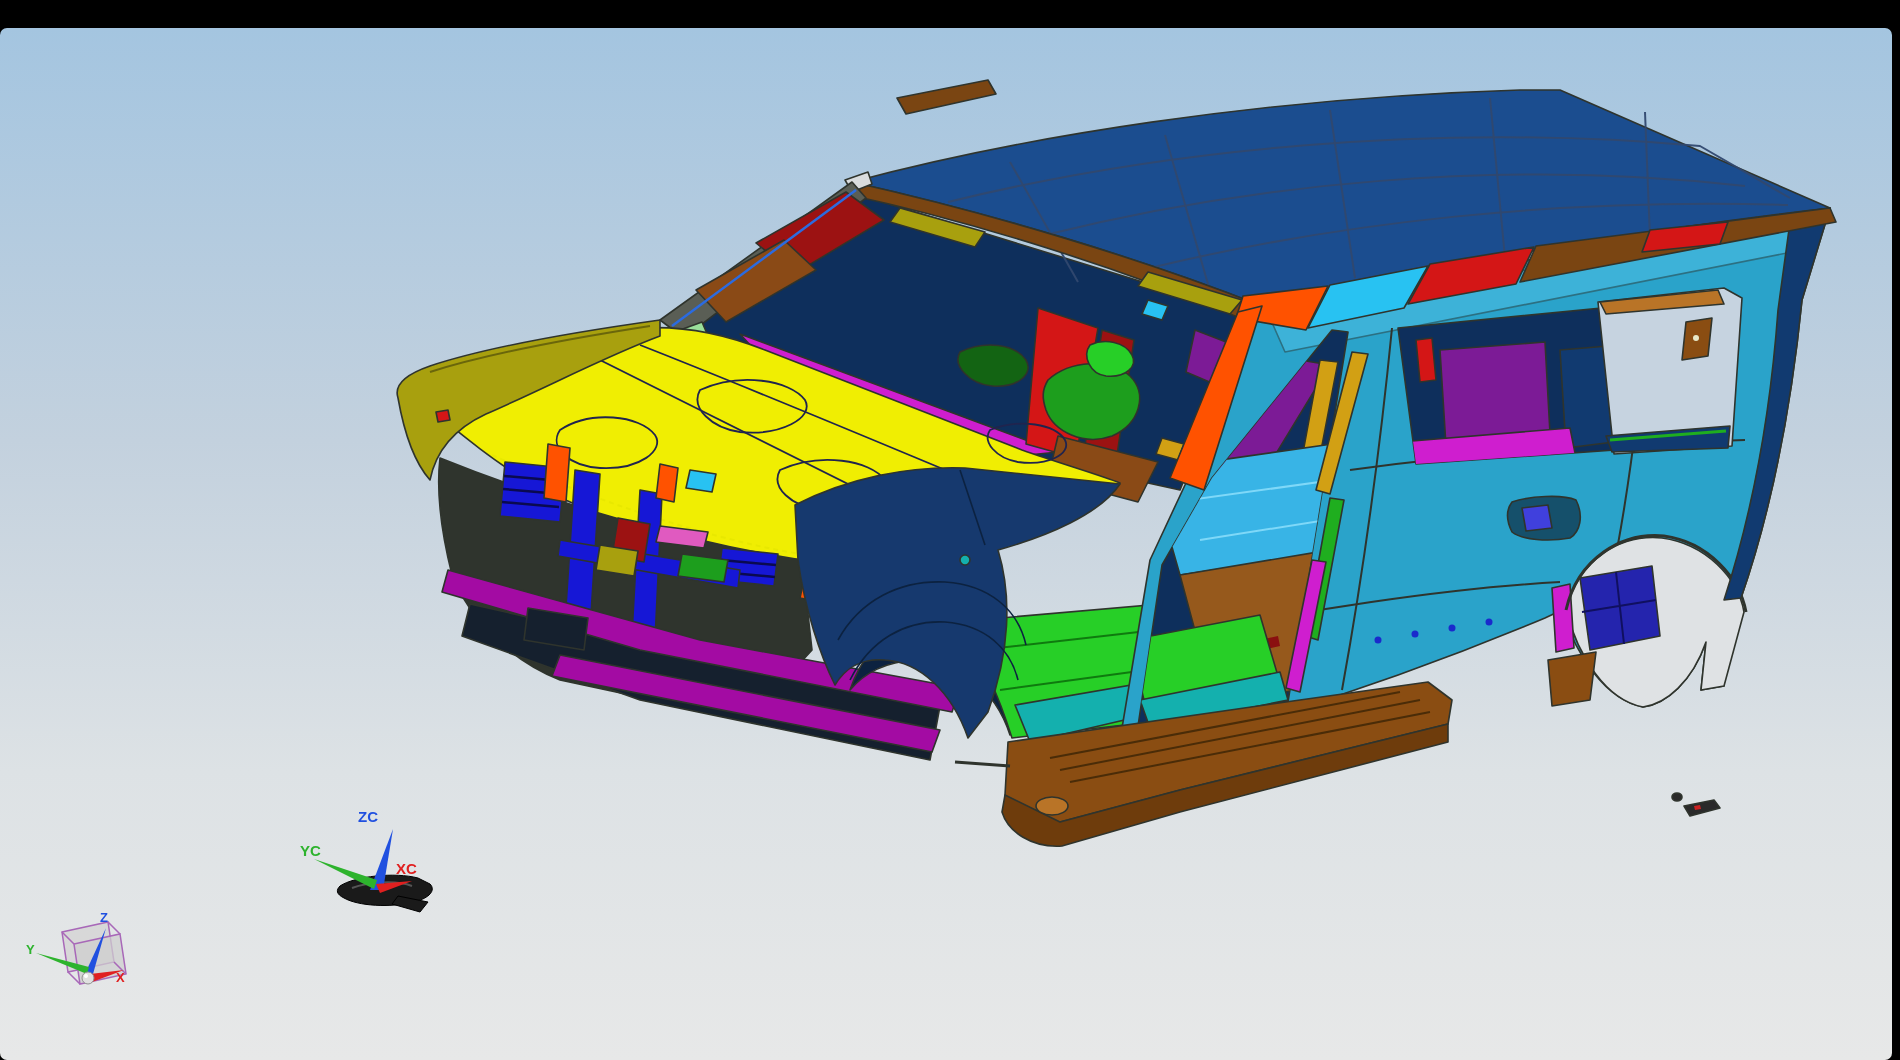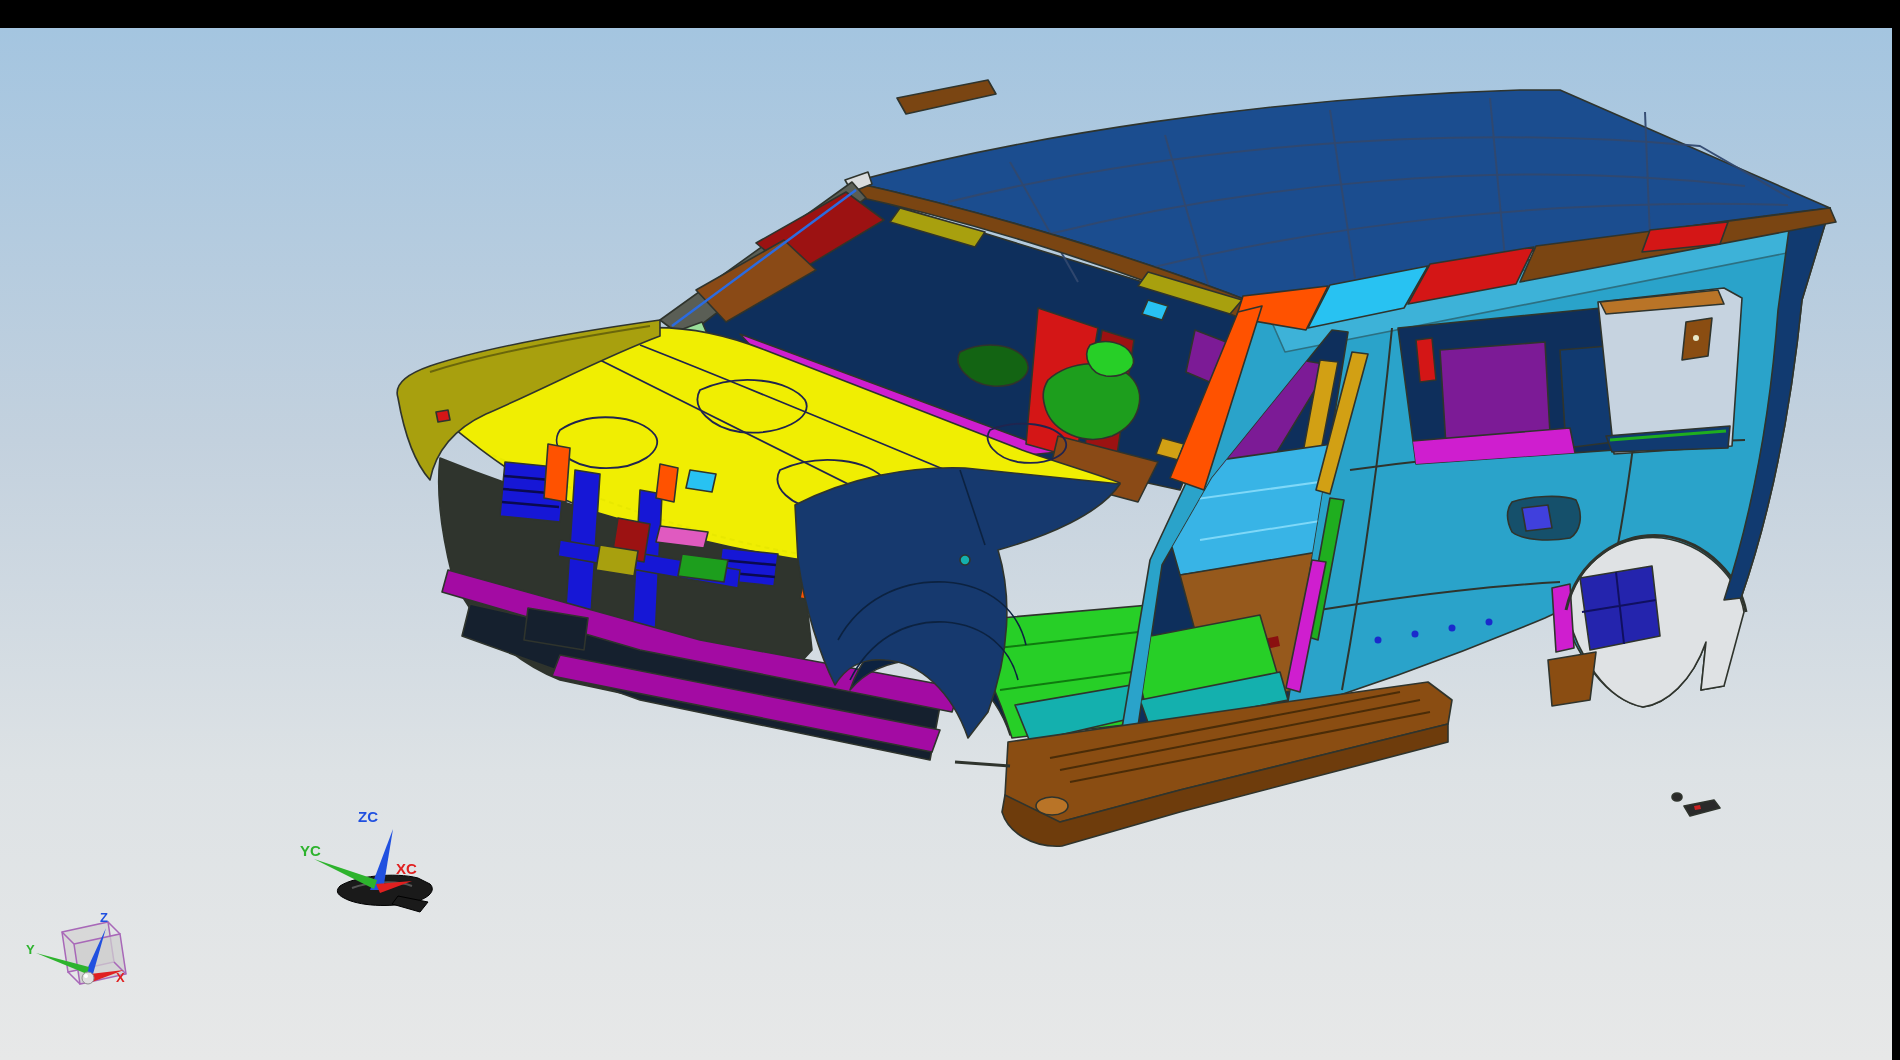--- a/index.html
+++ b/index.html
@@ -12,21 +12,21 @@
   .axis-label{font-family:"Liberation Sans", sans-serif;font-size:15px;font-weight:bold;}
   .axis-label-small{font-family:"Liberation Sans", sans-serif;font-size:13px;font-weight:bold;}
 </style>
 </head>
 <body>
 
 <div class="stage">
   <div class="bar-top" style="height: 28px; background: rgb(0, 0, 0);"></div>
   <div class="bar-right" style="width: 8px; background: rgb(0, 0, 0);"></div>
 
-  <div class="viewport" style="background: linear-gradient(rgb(164, 197, 224) 0%, rgb(195, 209, 222) 40%, rgb(221, 226, 229) 72%, rgb(231, 232, 232) 100%);">
+  <div class="viewport" style="background: linear-gradient(rgb(164, 197, 224) 0%, rgb(195, 209, 222) 40%, rgb(221, 226, 229) 72%, rgb(231, 232, 232) 100%); border-radius: 7px;">
     <svg width="1892" height="1032" viewBox="0 28 1892 1032">
 
       <g stroke="#2f342d" stroke-width="1.6" stroke-linejoin="round">
 
         <g>
           <path d="M680,330 L860,195 L1250,315 L1180,490 L1020,455 L700,340 Z" fill="#0e2f5c"></path>
           <path d="M740,334 L1058,452 L938,464 C850,430 782,382 740,334 Z" fill="#cf1ecf"></path>
           <path d="M790,370 L980,450 M820,395 L930,448" stroke="#7c1b96" stroke-width="3" fill="none"></path>
           <path d="M1195,330 L1252,352 L1240,395 L1186,372 Z" fill="#7c1b96"></path>
           <path d="M1038,308 L1098,328 L1076,458 L1026,444 Z" fill="#d41616"></path>

